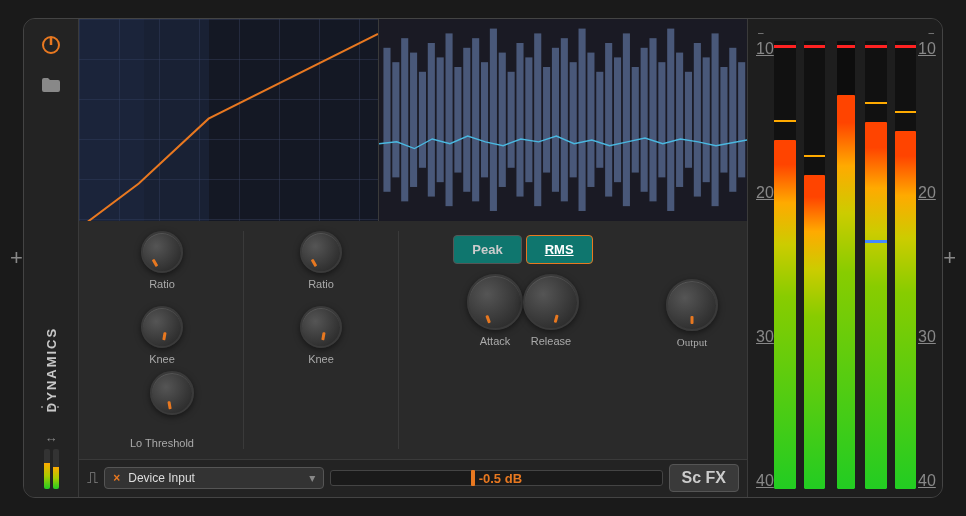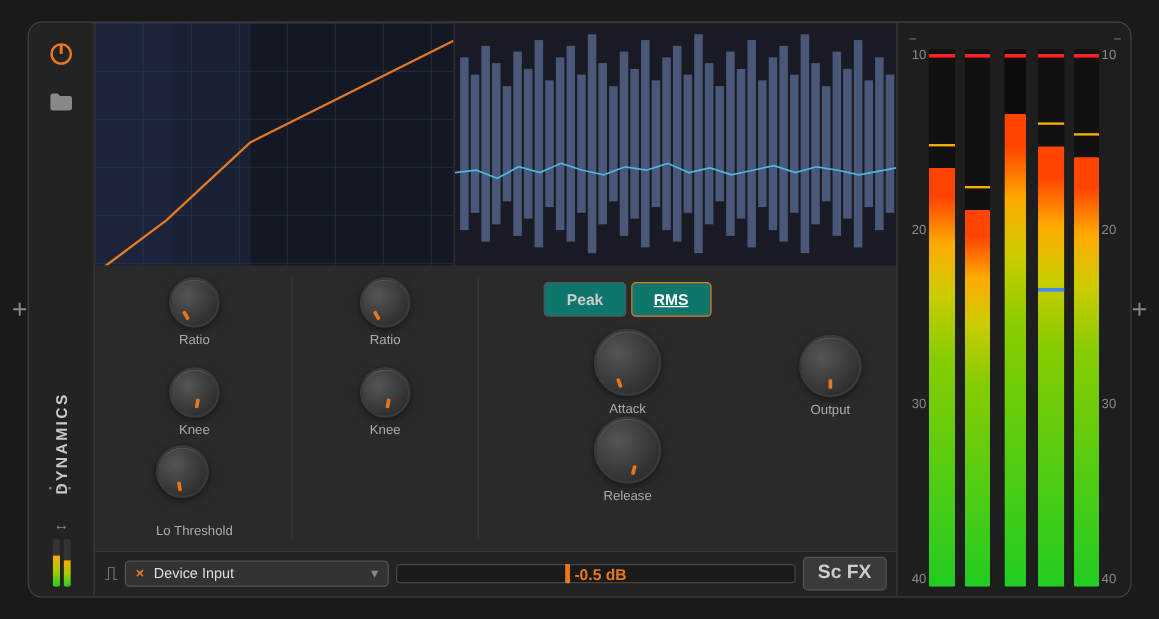--- a/index.html
+++ b/index.html
@@ -276,21 +276,21 @@
       gap: 0;
       align-items: center;
       justify-content: center;
       width: 100%;
       margin-top: 4px;
     }
 
     .threshold-knob-group {
       display: flex;
       flex-direction: column;
-      align-items: flex-start;
+      align-items: flex-end;
       gap: 20px;
     }
 
     
     .mid-section {
       display: flex;
       flex-direction: column;
       align-items: center;
       padding: 0 10px;
       gap: 6px;
@@ -317,21 +317,21 @@
 
     .mode-button.active {
       background: #0f766e;
       border-color: #e87820;
       color: #fff;
       text-decoration: underline;
     }
 
     .ard-row {
       display: flex;
-      flex-direction: column;
+      flex-direction: row;
       align-items: flex-start;
       margin-top: 4px;
     }
 
     
     .right-section {
       display: flex;
       flex-direction: column;
       align-items: center;
       padding: 0 8px;
@@ -408,22 +408,23 @@
       border-left: 1px solid #3a3a3a;
       display: flex;
       flex-direction: column;
       padding: 8px 6px;
       gap: 0;
       position: relative;
     }
 
     .scale-label {
       color: #888;
-      font-size: 11px;
+      font-size: 16px;
       line-height: 1;
+      text-decoration: underline;
     }
 
     .single-meter {
       width: 12px;
       background: #111;
       border-radius: 1px;
       position: relative;
       overflow: hidden;
     }
 
@@ -637,21 +638,21 @@
               <div class="knob knob-medium" style="width:56px;height:56px;">
                 <div class="knob-indicator" style="transform:translateX(-50%) rotate(15deg); transform-origin: center 24px; bottom:6px;"></div>
               </div>
               <span class="knob-label">Release</span>
             </div>
           </div>
         </div>
 
         <div class="right-section">
           <div style="height:40px;"></div>
-          <div class="knob-group" style="margin-top:8px;">
+          <div class="knob-group" style="margin-top:8px;font-family:Liberation Serif, serif;">
             <div class="knob knob-medium" style="width:52px;height:52px;">
               <div class="knob-indicator" style="transform:translateX(-50%) rotate(0deg); transform-origin: center 22px; bottom:5px;"></div>
             </div>
             <span class="knob-label">Output</span>
           </div>
         </div>
 
       </div>
 
       <div class="bottom-bar">

